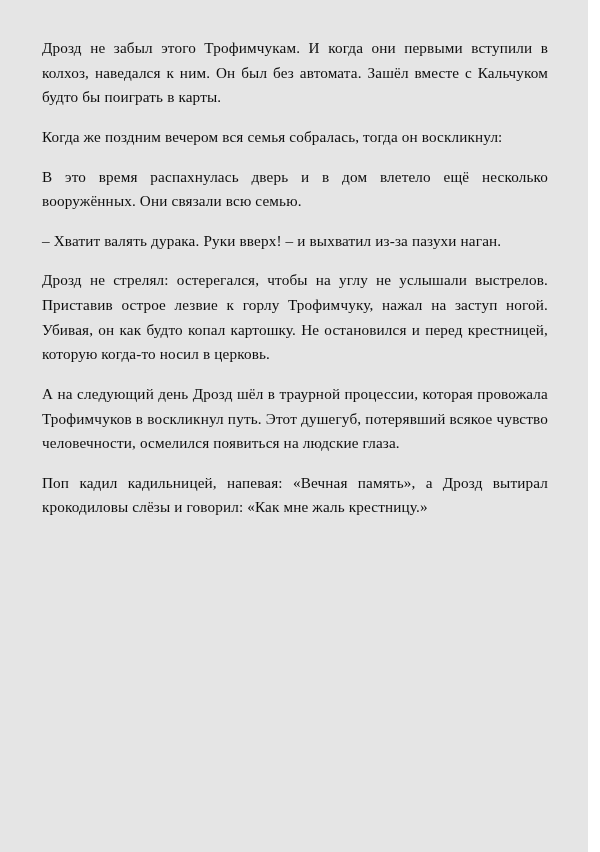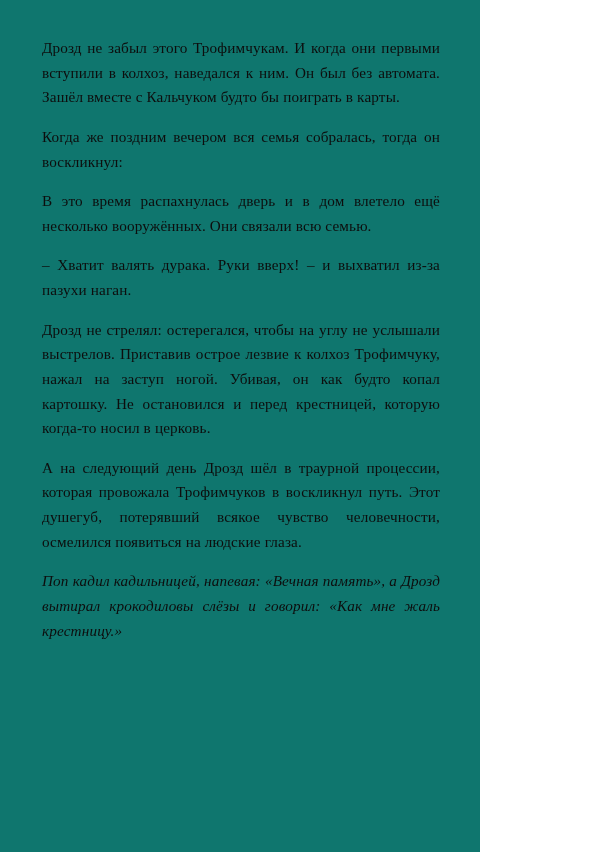--- a/index.html
+++ b/index.html
@@ -8,49 +8,48 @@
     background: #ffffff;
   }
   body {
     width: 600px;
     height: 852px;
     font-family: "Liberation Serif", "DejaVu Serif", serif;
     color: #0d0d0d;
   }
   .page {
     position: relative;
-    width: 480px;
+    width: 588px;
     height: 852px;
     box-sizing: border-box;
     padding: 36px 40px 0 42px;
-    background: #0f766e;
+    background: #e5e5e5;
   }
   .body-text {
     display: block;
   }
   .para {
     margin: 0 0 15px 0;
     font-size: 15.2px;
     line-height: 1.62;
     text-align: justify;
     text-justify: inter-word;
     hyphens: none;
     letter-spacing: 0.15px;
   }
   .para:last-child {
     margin-bottom: 0;
-    font-style: italic;
   }
 </style>
 </head>
 <body>
 
 <div class="page">
   <div class="body-text">
     <p class="para">Дрозд не забыл этого Трофимчукам. И когда они первыми вступили в колхоз, наведался к ним. Он был без автомата. Зашёл вместе с Кальчуком будто бы поиграть в карты.</p>
     <p class="para">Когда же поздним вечером вся семья собралась, тогда он воскликнул:</p>
     <p class="para">В это время распахнулась дверь и в дом влетело ещё несколько вооружённых. Они связали всю семью.</p>
     <p class="para">– Хватит валять дурака. Руки вверх! – и выхватил из-за пазухи наган.</p>
-    <p class="para">Дрозд не стрелял: остерегался, чтобы на углу не услышали выстрелов. Приставив острое лезвие к колхоз Трофимчуку, нажал на заступ ногой. Убивая, он как будто копал картошку. Не остановился и перед крестницей, которую когда-то носил в церковь.</p>
+    <p class="para">Дрозд не стрелял: остерегался, чтобы на углу не услышали выстрелов. Приставив острое лезвие к горлу Трофимчуку, нажал на заступ ногой. Убивая, он как будто копал картошку. Не остановился и перед крестницей, которую когда-то носил в церковь.</p>
     <p class="para">А на следующий день Дрозд шёл в траурной процессии, которая провожала Трофимчуков в воскликнул путь. Этот душегуб, потерявший всякое чувство человечности, осмелился появиться на людские глаза.</p>
     <p class="para">Поп кадил кадильницей, напевая: «Вечная память», а Дрозд вытирал крокодиловы слёзы и говорил: «Как мне жаль крестницу.»</p>
   </div>
 </div>
 
 </body></html>

